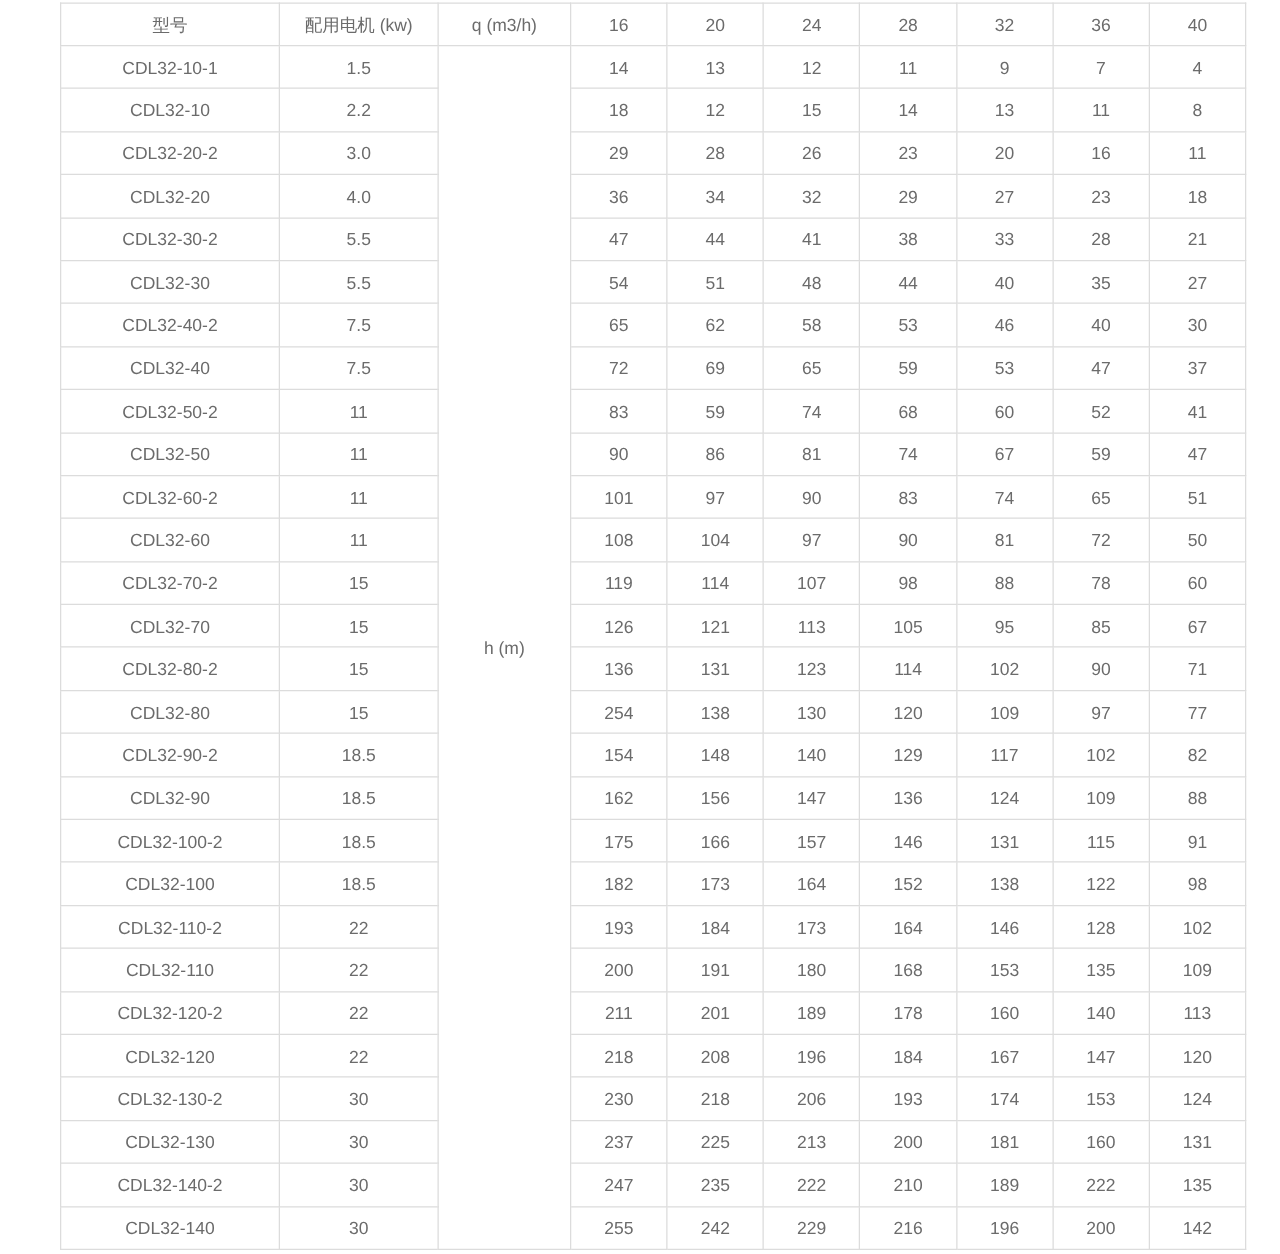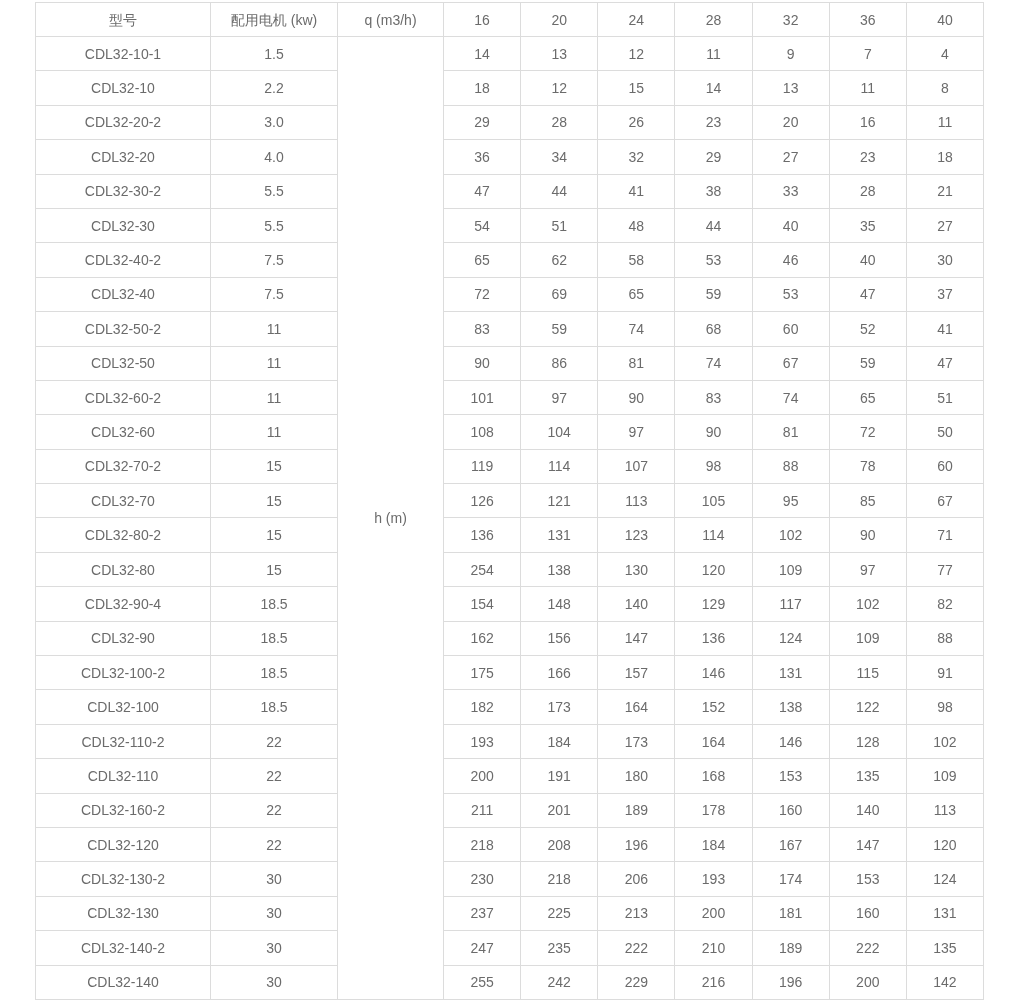--- a/index.html
+++ b/index.html
@@ -10,21 +10,21 @@
   * { box-sizing: border-box; }
   html, body {
     margin: 0;
     padding: 0;
     background: var(--bg-color);
     font-family: "Liberation Sans", "DejaVu Sans", sans-serif;
   }
   .page {
     width: 1024px;
     height: 1003px;
-    padding: 2px 0 0 35px;
+    padding: 2px 0 0 48px;
     background: var(--bg-color);
   }
   table.spec-table {
     border-collapse: collapse;
     table-layout: fixed;
     width: 949px;
     height: 998px;
     background: var(--bg-color);
   }
   table.spec-table th,
@@ -248,21 +248,21 @@
     <td>15</td>
     <td>254</td>
     <td>138</td>
     <td>130</td>
     <td>120</td>
     <td>109</td>
     <td>97</td>
     <td>77</td>
   </tr>
         <tr>
-    <td>CDL32-90-4</td>
+    <td>CDL32-90-2</td>
     <td>18.5</td>
     <td>154</td>
     <td>148</td>
     <td>140</td>
     <td>129</td>
     <td>117</td>
     <td>102</td>
     <td>82</td>
   </tr>
         <tr>
@@ -314,21 +314,21 @@
     <td>22</td>
     <td>200</td>
     <td>191</td>
     <td>180</td>
     <td>168</td>
     <td>153</td>
     <td>135</td>
     <td>109</td>
   </tr>
         <tr>
-    <td>CDL32-160-2</td>
+    <td>CDL32-120-2</td>
     <td>22</td>
     <td>211</td>
     <td>201</td>
     <td>189</td>
     <td>178</td>
     <td>160</td>
     <td>140</td>
     <td>113</td>
   </tr>
         <tr>

